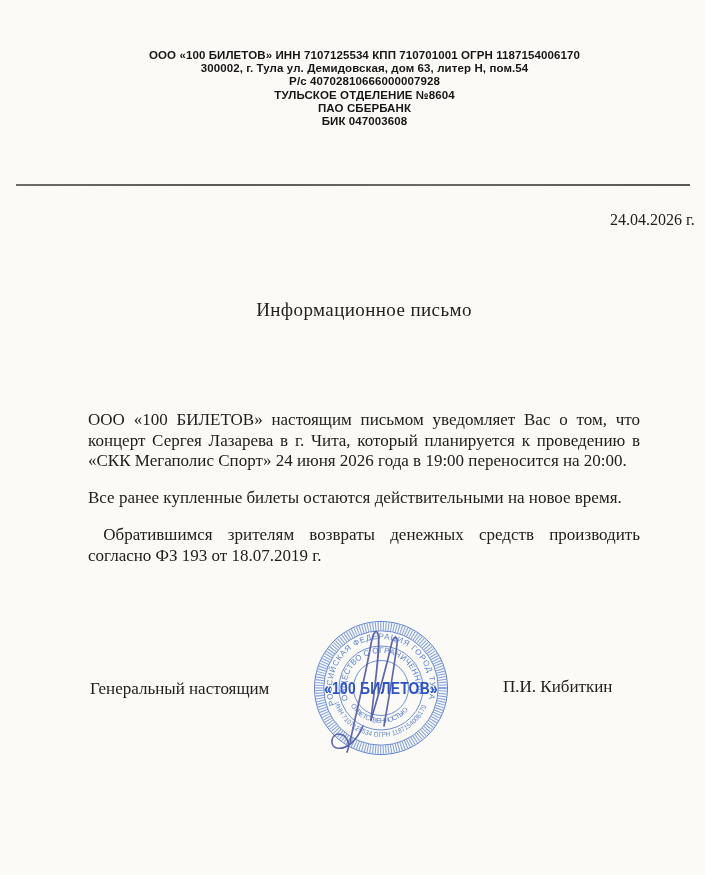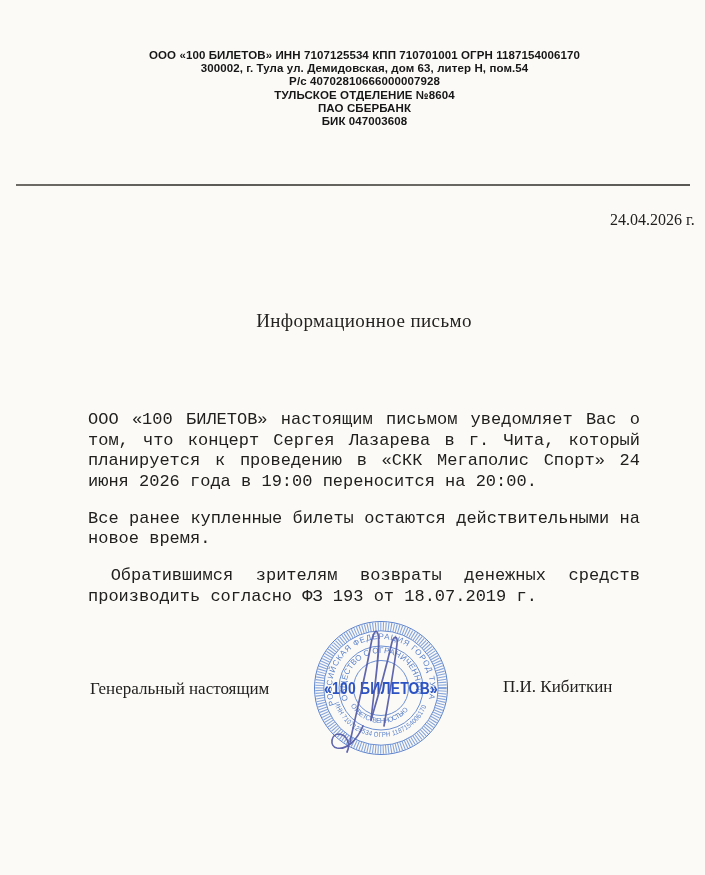--- a/index.html
+++ b/index.html
@@ -23,26 +23,26 @@
   .rule{
     position:absolute;top:184px;left:16px;width:674px;height:2px;
     background:linear-gradient(90deg,#55524c,#3f3e3a 30%,#52504a 60%,#3c3b38);
     opacity:.85;
   }
   .date{
     position:absolute;top:211px;left:566px;
     font-size:16px;color:#22211f;margin-left:44px;
   }
   .doc-title{
-    position:absolute;top:310px;left:88px;width:552px;
+    position:absolute;top:299px;left:88px;width:552px;
     text-align:center;font-size:19px;letter-spacing:.4px;color:#242321;
   }
   .body-text{
     position:absolute;top:410px;left:88px;width:552px;
-    font-size:17px;line-height:20.5px;text-align:justify;color:#21201e;font-family:Liberation Mono, monospace;
+    font-size:17px;line-height:20.5px;text-align:justify;color:#21201e;
   }
   .body-text p{margin:0 0 16.5px 0;}
   .sig-left{
     position:absolute;top:679px;left:90px;font-size:17px;color:#22211f;
   }
   .sig-right{
     position:absolute;top:677px;left:503px;font-size:17px;color:#22211f;
   }
   .stamp{
     position:absolute;top:606px;left:299px;width:164px;height:164px;

